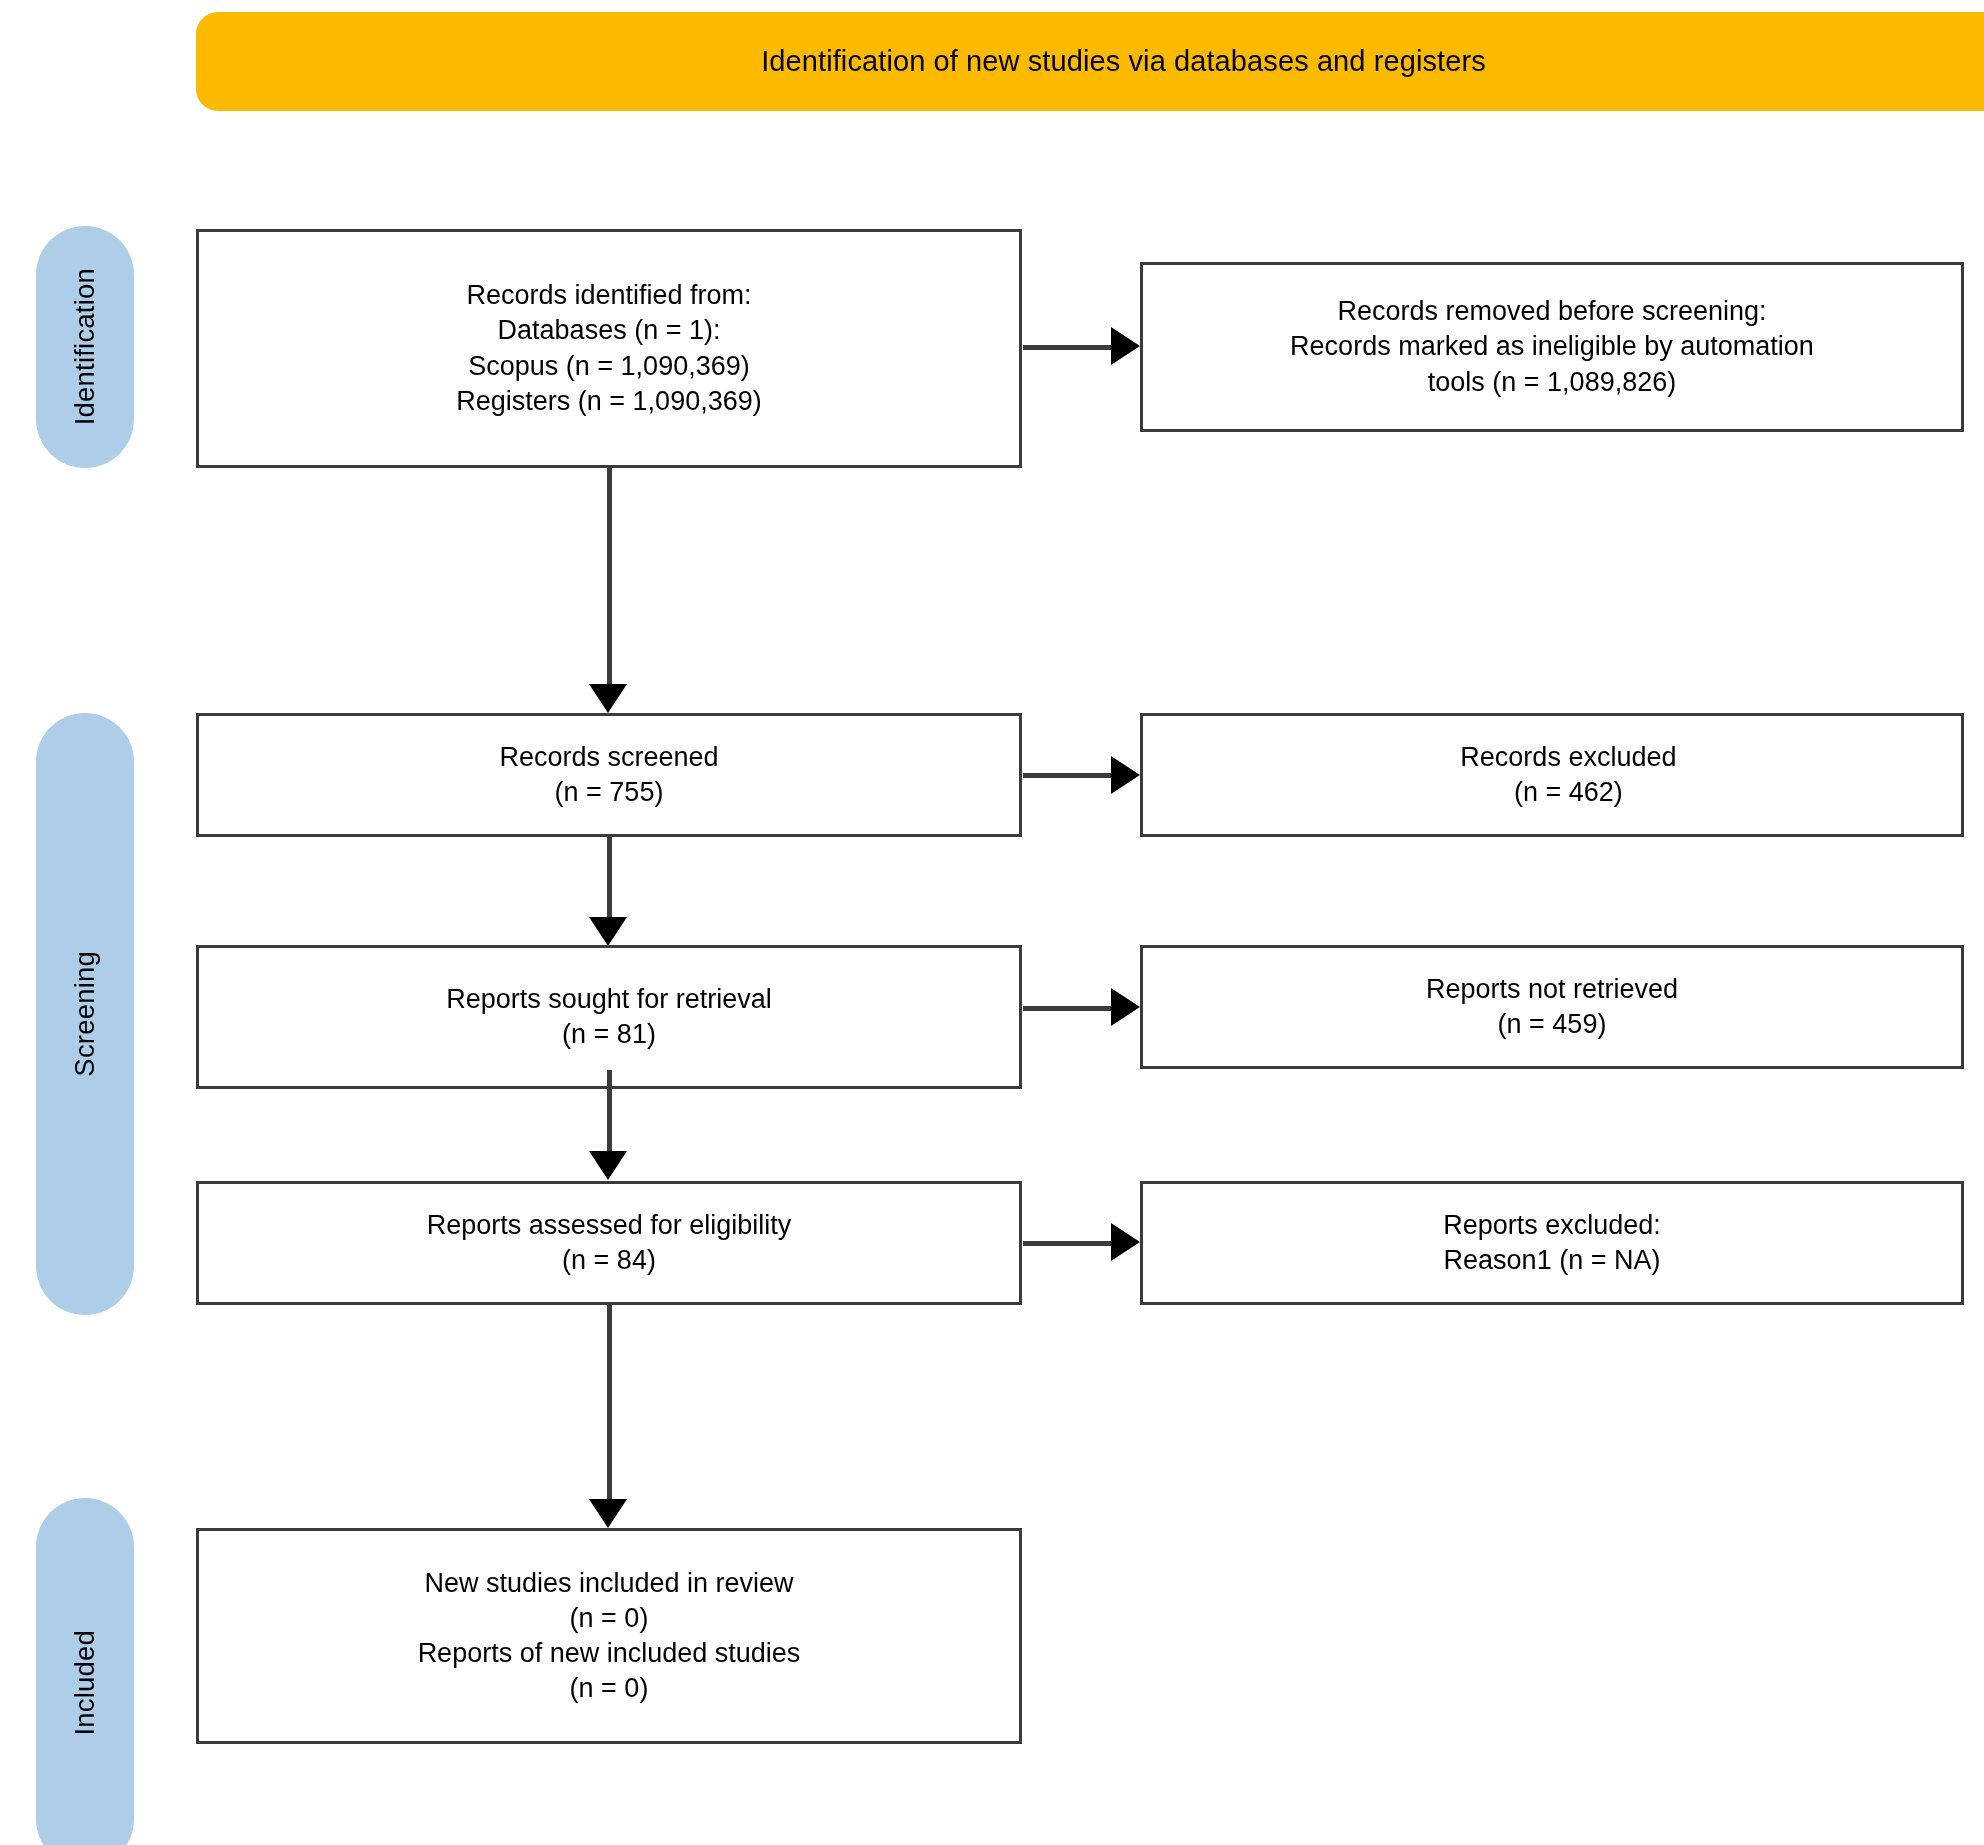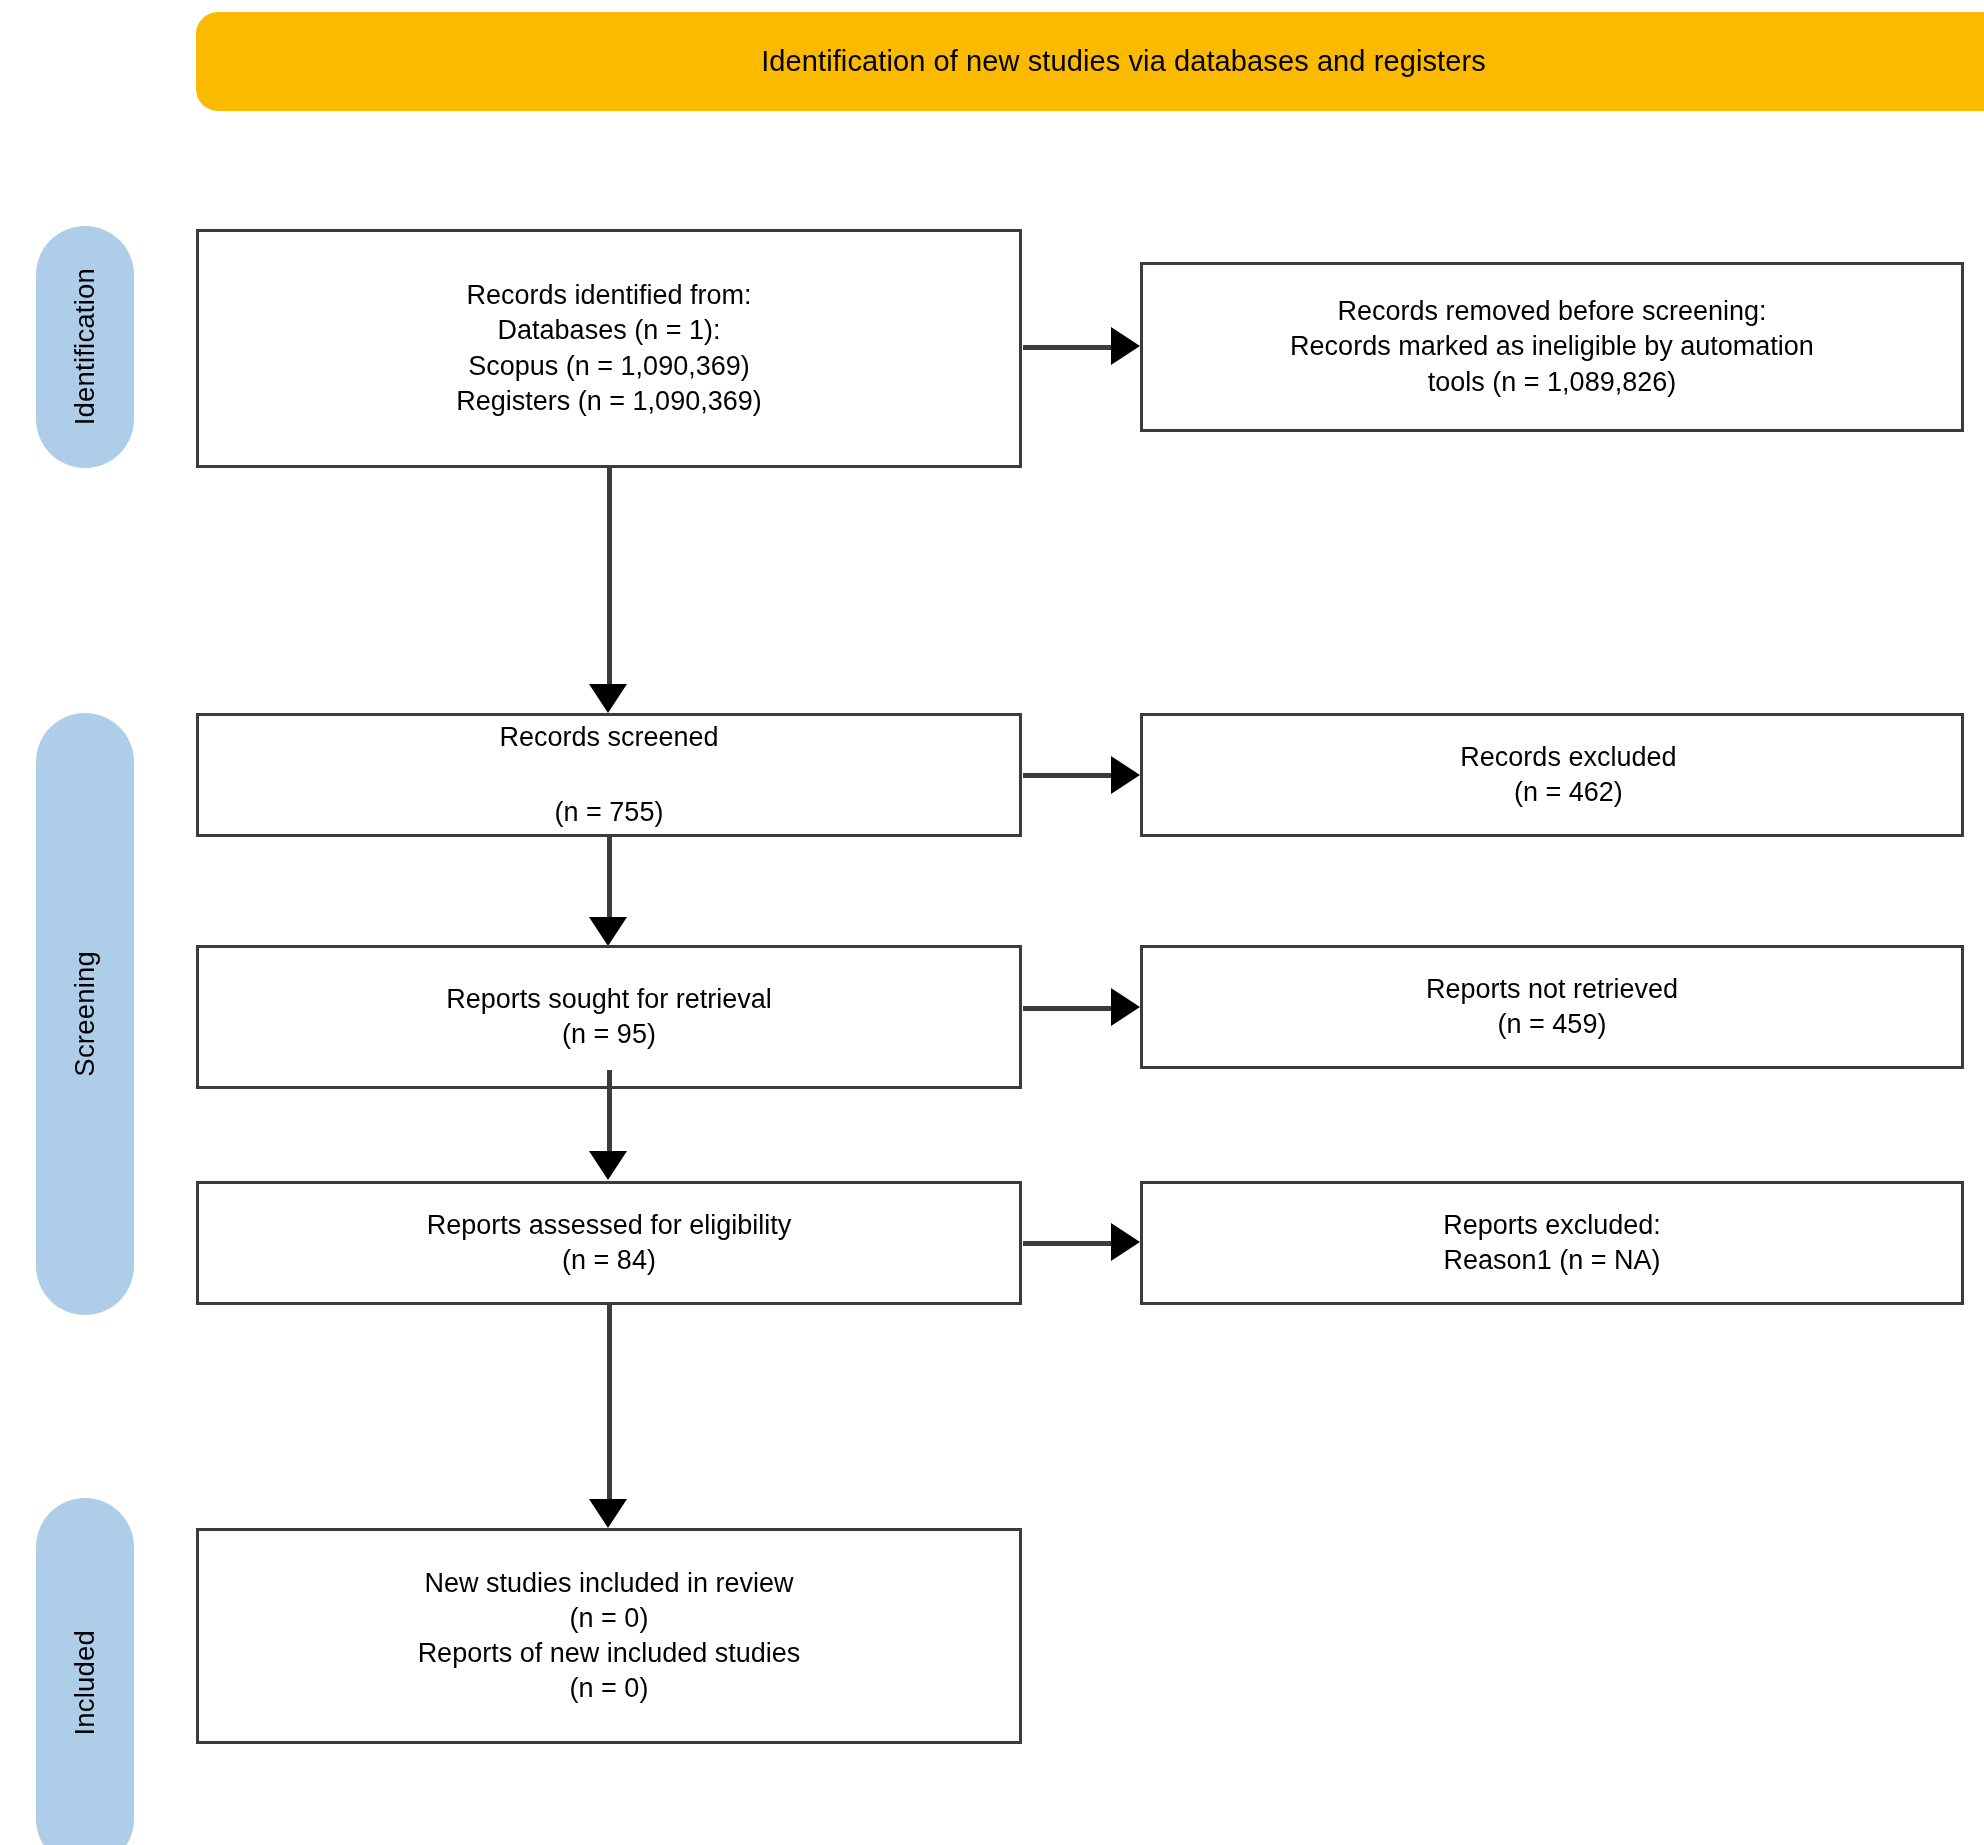--- a/index.html
+++ b/index.html
@@ -138,37 +138,37 @@
     <div class="line">Records marked as ineligible by automation</div>
     <div class="line">tools (n = 1,089,826)</div>
   </div>
 
   <div class="conn conn-h" style="left: 1023px; top: 345px; width: 88px; background: rgb(59, 59, 59);"></div>
   <div class="arrow arrow-right" style="left:1111px; top:327px;"></div>
 
   <div class="conn conn-v" style="left: 607px; top: 468px; height: 217px; background: rgb(59, 59, 59);"></div>
   <div class="arrow arrow-down" style="left:589px; top:684px;"></div>
 
-  <div class="node col-left" id="node-screened" style="border-color: rgb(59, 59, 59); justify-content: space-between;">
+  <div class="node col-left" id="node-screened" style="border-color: rgb(59, 59, 59);">
     <div class="line">Records screened</div>
     <div class="line">(n = 755)</div>
   </div>
   <div class="node col-right" id="node-excluded" style="border-color: rgb(59, 59, 59); padding-left: 42px;">
     <div class="line">Records excluded</div>
     <div class="line">(n = 462)</div>
   </div>
   <div class="conn conn-h" style="left: 1023px; top: 773px; width: 88px; background: rgb(59, 59, 59);"></div>
   <div class="arrow arrow-right" style="left:1111px; top:756px;"></div>
 
   <div class="conn conn-v" style="left: 607px; top: 837px; height: 80px; background: rgb(59, 59, 59);"></div>
   <div class="arrow arrow-down" style="left:589px; top:917px;"></div>
 
   <div class="node col-left" id="node-sought" style="border-color: rgb(59, 59, 59);">
     <div class="line">Reports sought for retrieval</div>
-    <div class="line">(n = 95)</div>
+    <div class="line">(n = 81)</div>
   </div>
   <div class="node col-right" id="node-notretrieved" style="border-color: rgb(59, 59, 59);">
     <div class="line">Reports not retrieved</div>
     <div class="line">(n = 459)</div>
   </div>
   <div class="conn conn-h" style="left: 1023px; top: 1006px; width: 88px; background: rgb(59, 59, 59);"></div>
   <div class="arrow arrow-right" style="left:1111px; top:988px;"></div>
 
   <div class="conn conn-v" style="left: 607px; top: 1070px; height: 82px; background: rgb(59, 59, 59);"></div>
   <div class="arrow arrow-down" style="left:589px; top:1151px;"></div>

